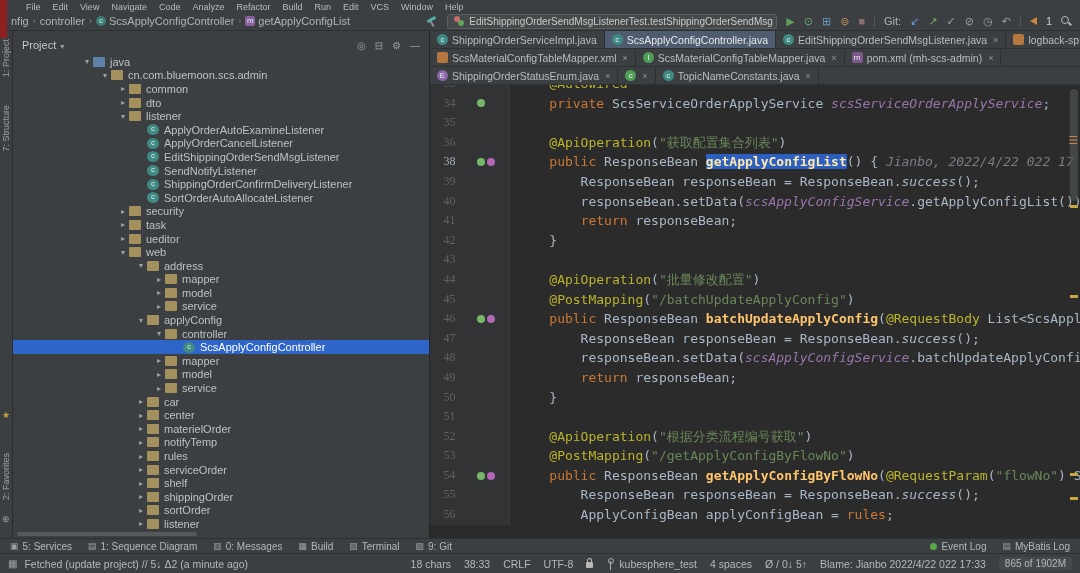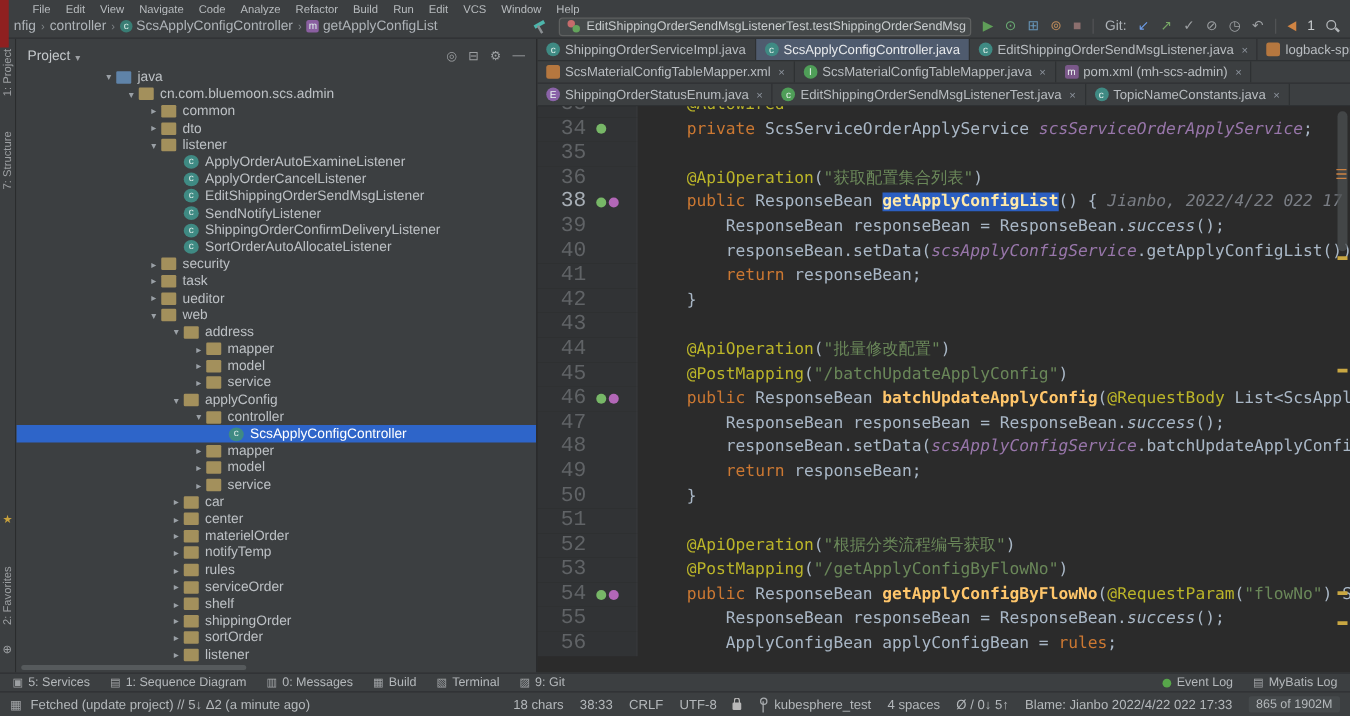--- a/index.html
+++ b/index.html
@@ -63,21 +63,21 @@
 .tic.cls{background:#3f8a83}
 .tic.itf{background:#4f9e58}
 .tic.test{background:#4f9e58}
 .tic.enum{background:#8a63a8}
 .tic.mvn{background:#7a5889;border-radius:2px}
 .tic.xml{background:#b5773f;border-radius:2px}
 #code-wrap{position:absolute;top:54px;left:0;right:0;bottom:0;overflow:hidden;background:#2b2b2b}
 #code-lines{margin-top:-11px;font-family:"DejaVu Sans Mono",monospace;font-size:13px;line-height:19.6px}
 .cl{display:flex;height:19.6px}
 .gut{flex:0 0 80px;display:flex;align-items:center;background:#313335;border-right:1px solid #37393b}
-.ln{flex:0 0 44px;text-align:right;color:#606366;font-size:17px;padding-right:5px;font-family:Liberation Mono, monospace}
+.ln{flex:0 0 44px;text-align:center;color:#606366;font-size:12px;padding-right:5px;font-family:Liberation Serif, serif}
 .ln.cur{color:#a7aeb5}
 .gicons{flex:1;display:flex;gap:2px;align-items:center;padding-left:3px}
 .gi{width:8px;height:8px;border-radius:50%}
 .gi.bean{background:#77b767}
 .gi.req{background:#b267b7}
 .code{padding-left:8px;color:#a9b7c6;white-space:pre;overflow:hidden}
 .kw{color:#cc7832}
 .d{color:#a9b7c6}
 .ann{color:#bbb529}
 .str{color:#6a8759}
@@ -419,21 +419,20 @@
           </div>
         </div>
         <div class="tab-row">
           <div class="tab">
             <span class="tic enum">E</span>
             <span>ShippingOrderStatusEnum.java</span>
             <span class="tclose">×</span>
           </div>
           <div class="tab">
             <span class="tic test">c</span>
-            <span>EditShippingOrderSendMsgListenerTest.java</span>
             <span class="tclose">×</span>
           </div>
           <div class="tab">
             <span class="tic cls">c</span>
             <span>TopicNameConstants.java</span>
             <span class="tclose">×</span>
           </div>
         </div>
       </div>
     <div id="code-wrap">

